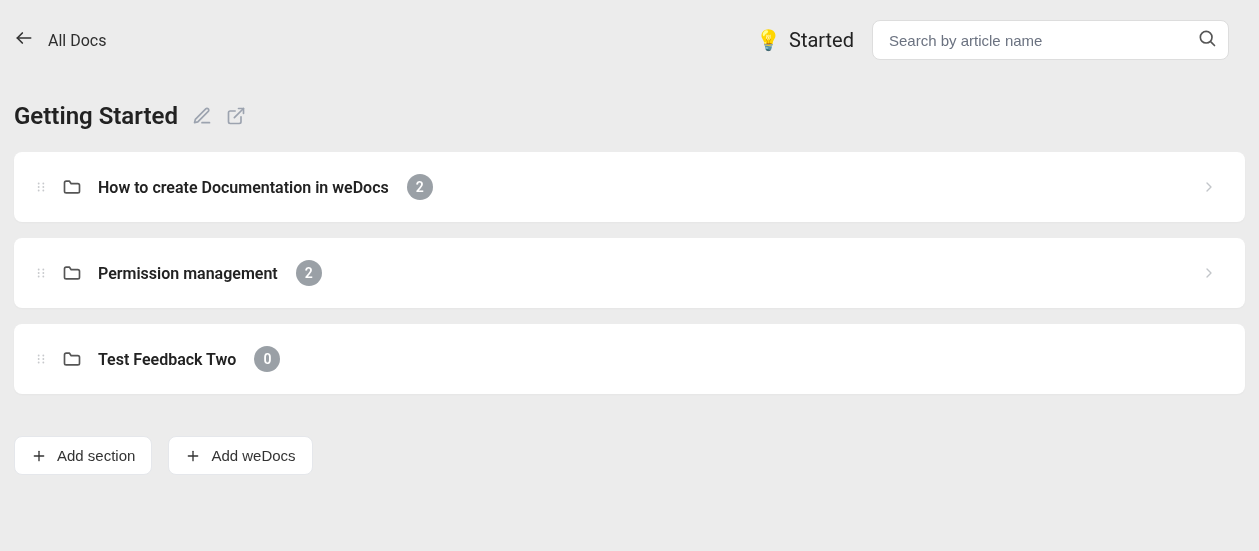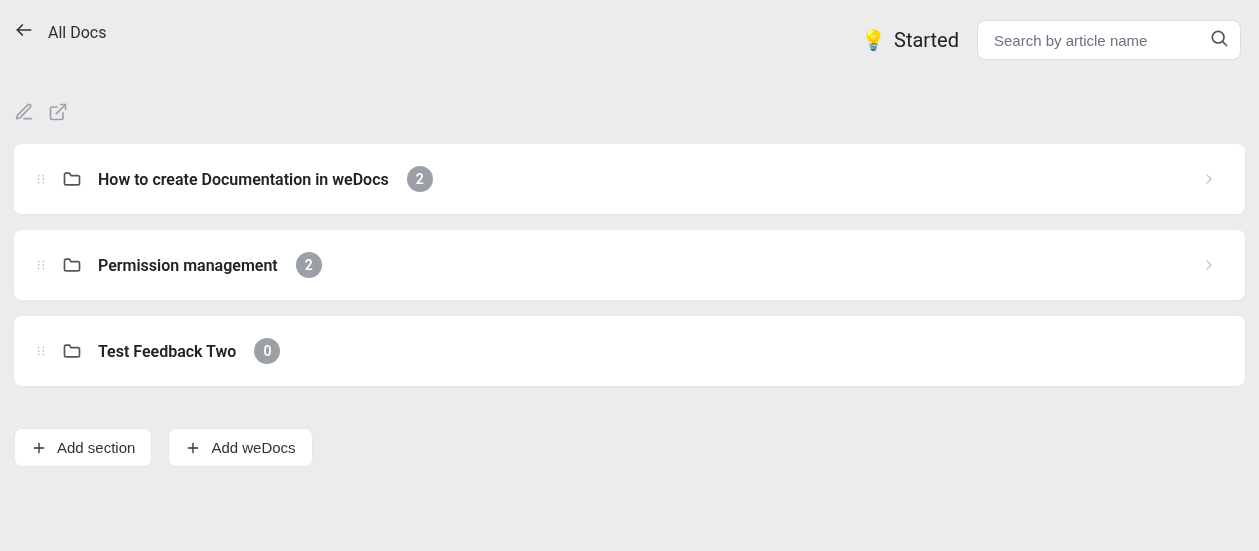--- a/index.html
+++ b/index.html
@@ -9,23 +9,23 @@
     }
     body {
       font-family: -apple-system, BlinkMacSystemFont, "Segoe UI", Roboto, Helvetica, Arial, sans-serif;
       background: #ececec;
       width: 1259px;
       height: 551px;
       overflow: hidden;
     }
     .topbar {
       display: flex;
-      align-items: flex-start;
+      align-items: center;
       justify-content: space-between;
-      padding: 20px 18px 0 14px;
+      padding: 20px 30px 0 14px;
     }
     .back-group {
       display: flex;
       align-items: center;
       gap: 14px;
       cursor: pointer;
       color: #333;
     }
     .back-label {
       font-size: 16px;
@@ -42,21 +42,21 @@
       gap: 8px;
       font-size: 20px;
       color: #222;
       cursor: pointer;
     }
     .feedback .bulb {
       font-size: 20px;
     }
     .search-wrap {
       position: relative;
-      width: 264px;
+      width: 357px;
     }
     .search-input {
       width: 100%;
       height: 40px;
       border: 1px solid #ddd;
       border-radius: 8px;
       padding: 0 44px 0 16px;
       font-size: 15px;
       color: #333;
       outline: none;
@@ -186,20 +186,21 @@
         <svg width="20" height="20" viewBox="0 0 24 24" fill="none" stroke="#555" stroke-width="2" stroke-linecap="round" stroke-linejoin="round">
             <circle cx="11" cy="11" r="7"></circle>
             <line x1="21" y1="21" x2="16.65" y2="16.65"></line>
           </svg>
       </span>
     </div>
   </div>
 </div>
 
 <div class="page-header">
+  <h1 class="page-title">Getting Started</h1>
   <span class="header-icon">
     <svg width="20" height="20" viewBox="0 0 24 24" fill="none" stroke="#9ca3af" stroke-width="2" stroke-linecap="round" stroke-linejoin="round">
         <path d="M12 20h9"></path>
         <path d="M16.5 3.5a2.121 2.121 0 1 1 3 3L7 19l-4 1 1-4L16.5 3.5z"></path>
       </svg>
   </span>
   <span class="header-icon">
     <svg width="20" height="20" viewBox="0 0 24 24" fill="none" stroke="#9ca3af" stroke-width="2" stroke-linecap="round" stroke-linejoin="round">
         <path d="M18 13v6a2 2 0 0 1-2 2H5a2 2 0 0 1-2-2V8a2 2 0 0 1 2-2h6"></path>
         <polyline points="15 3 21 3 21 9"></polyline>

